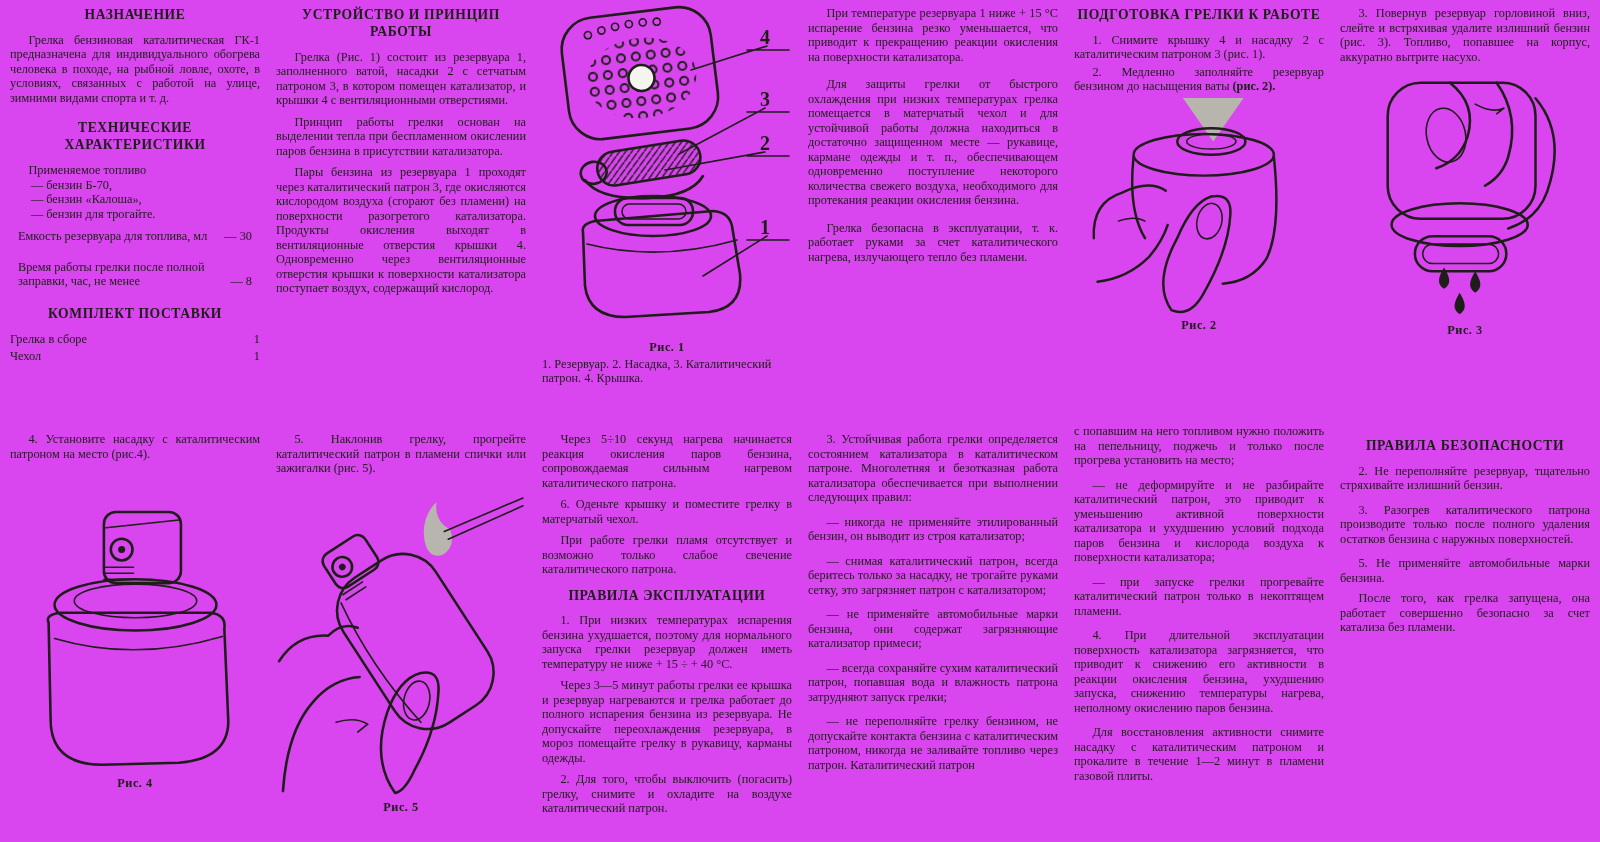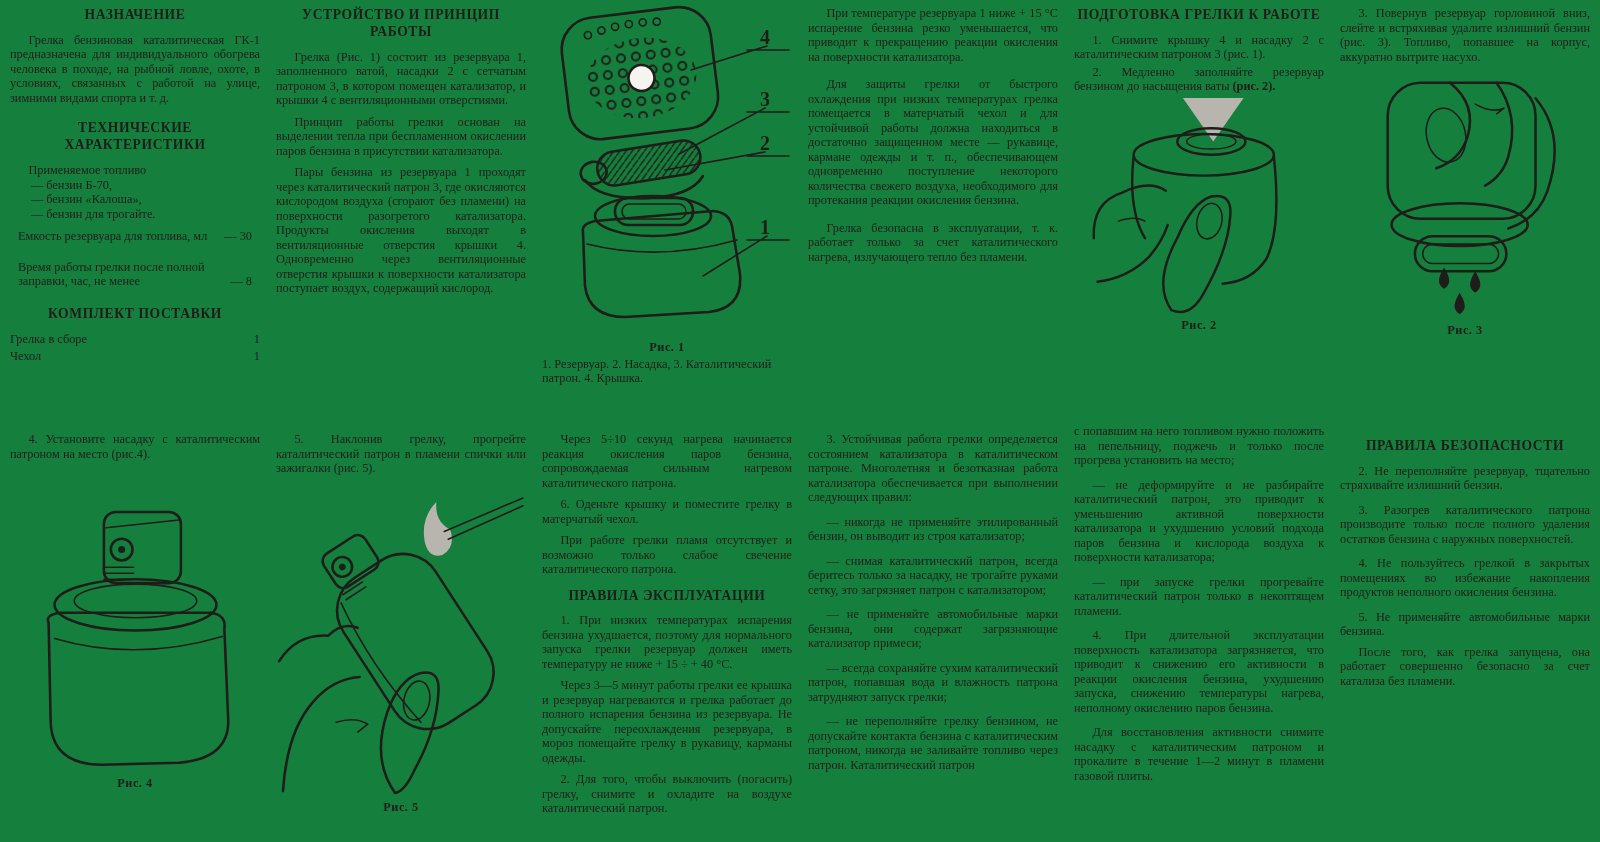--- a/index.html
+++ b/index.html
@@ -3,21 +3,21 @@
 <meta charset="utf-8">
 <style>
   html,body{margin:0;padding:0;}
   body{
     background:#e8e7e3;
     font-family:"Liberation Serif","DejaVu Serif",serif;
   }
   .sheet{
     position:relative;
     width:1600px;height:842px;
-    background:#15803d;
+    background:#d946ef;
     color:#1e1d1a;
     overflow:hidden;
   }
   .row{
     position:absolute;left:0;width:1600px;
     display:grid;
     grid-template-columns:repeat(6,1fr);
     column-gap:16px;
     padding:4px 10px;
     box-sizing:border-box;
@@ -171,21 +171,21 @@
           </g>
         </svg>
         <div class="fig-caption">Рис. 1</div>
         <div class="legend">1. Резервуар. 2. Насадка, 3. Каталитический патрон. 4. Крышка.</div>
       </div>
     </div>
 
     <div class="panel">
       <p class="p" style="margin-top:2px; margin-bottom:13px;">При температуре резервуара 1 ниже + 15 °С испарение бензина резко уменьшается, что приводит к прекращению реакции окисления на поверхности катализатора.</p>
       <p class="p" style="margin-bottom:13px;">Для защиты грелки от быстрого охлаждения при низких температурах грелка помещается в матерчатый чехол и для устойчивой работы должна находиться в достаточно защищенном месте — рукавице, кармане одежды и т. п., обеспечивающем одновременно поступление некоторого количества свежего воздуха, необходимого для протекания реакции окисления бензина.</p>
-      <p class="p">Грелка безопасна в эксплуатации, т. к. работает только за счет каталитического нагрева, излучающего тепло без пламени.</p>
+      <p class="p">Грелка безопасна в эксплуатации, т. к. работает руками за счет каталитического нагрева, излучающего тепло без пламени.</p>
     </div>
 
     <div class="panel">
       <div class="h1">ПОДГОТОВКА ГРЕЛКИ К РАБОТЕ</div>
       <p class="p" style="margin-bottom:3px;">1. Снимите крышку 4 и насадку 2 с каталитическим патроном 3 (рис. 1).</p>
       <p class="p" style="margin-bottom:2px;"><span>2. Медленно заполняйте резервуар бензином до насыщения ваты </span><b class="rim">(рис. 2).</b></p>
       <div class="fig-wrap">
         <svg width="218" height="218" viewBox="0 0 230 230" aria-hidden="true">
 
           <polygon class="gray-fill" points="98,2 162,2 130,48"></polygon>
@@ -321,18 +321,17 @@
       <p class="p" style="margin-bottom:10px;">— не деформируйте и не разбирайте каталитический патрон, это приводит к уменьшению активной поверхности катализатора и ухудшению условий подхода паров бензина и кислорода воздуха к поверхности катализатора;</p>
       <p class="p" style="margin-bottom:10px;">— при запуске грелки прогревайте каталитический патрон только в некоптящем пламени.</p>
       <p class="p" style="margin-bottom:10px;">4. При длительной эксплуатации поверхность катализатора загрязняется, что приводит к снижению его активности в реакции окисления бензина, ухудшению запуска, снижению температуры нагрева, неполному окислению паров бензина.</p>
       <p class="p">Для восстановления активности снимите насадку с каталитическим патроном и прокалите в течение 1—2 минут в пламени газовой плиты.</p>
     </div>
 
     <div class="panel">
       <div class="h1" style="margin-top:14px;">ПРАВИЛА БЕЗОПАСНОСТИ</div>
       <p class="p" style="margin-bottom:10px;">2. Не переполняйте резервуар, тщательно стряхивайте излишний бензин.</p>
       <p class="p" style="margin-bottom:10px;">3. Разогрев каталитического патрона производите только после полного удаления остатков бензина с наружных поверхностей.</p>
-      <p class="p" style="margin-bottom:10px;">4. Не пользуйтесь грелкой в закрытых помещениях во избежание накопления продуктов неполного окисления бензина.</p>
       <p class="p" style="margin-bottom:6px;">5. Не применяйте автомобильные марки бензина.</p>
       <p class="p">После того, как грелка запущена, она работает совершенно безопасно за счет катализа без пламени.</p>
     </div>
   </div>
 </div>
 
 </body></html>

